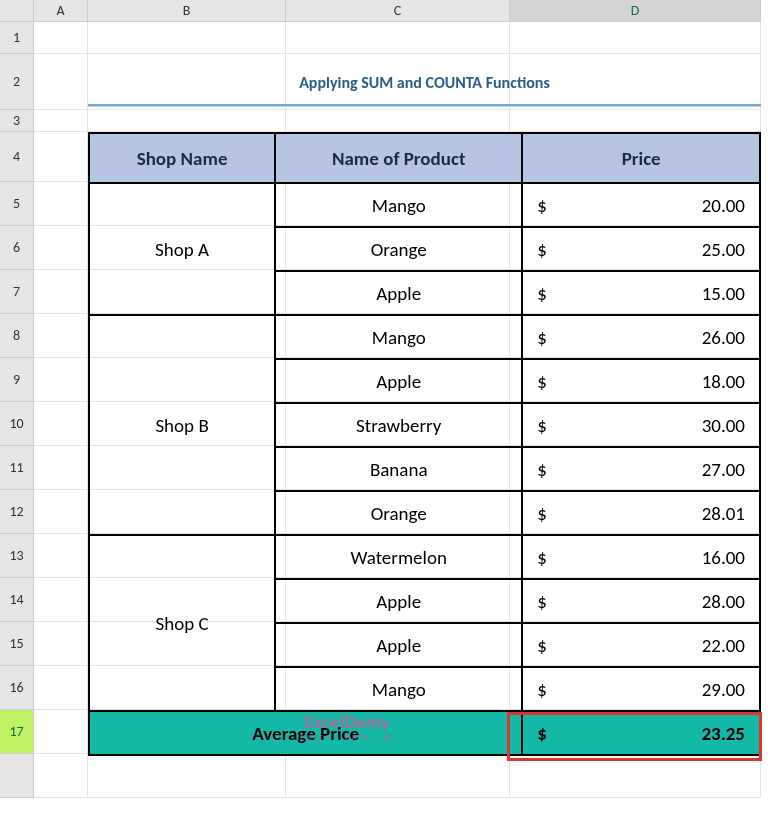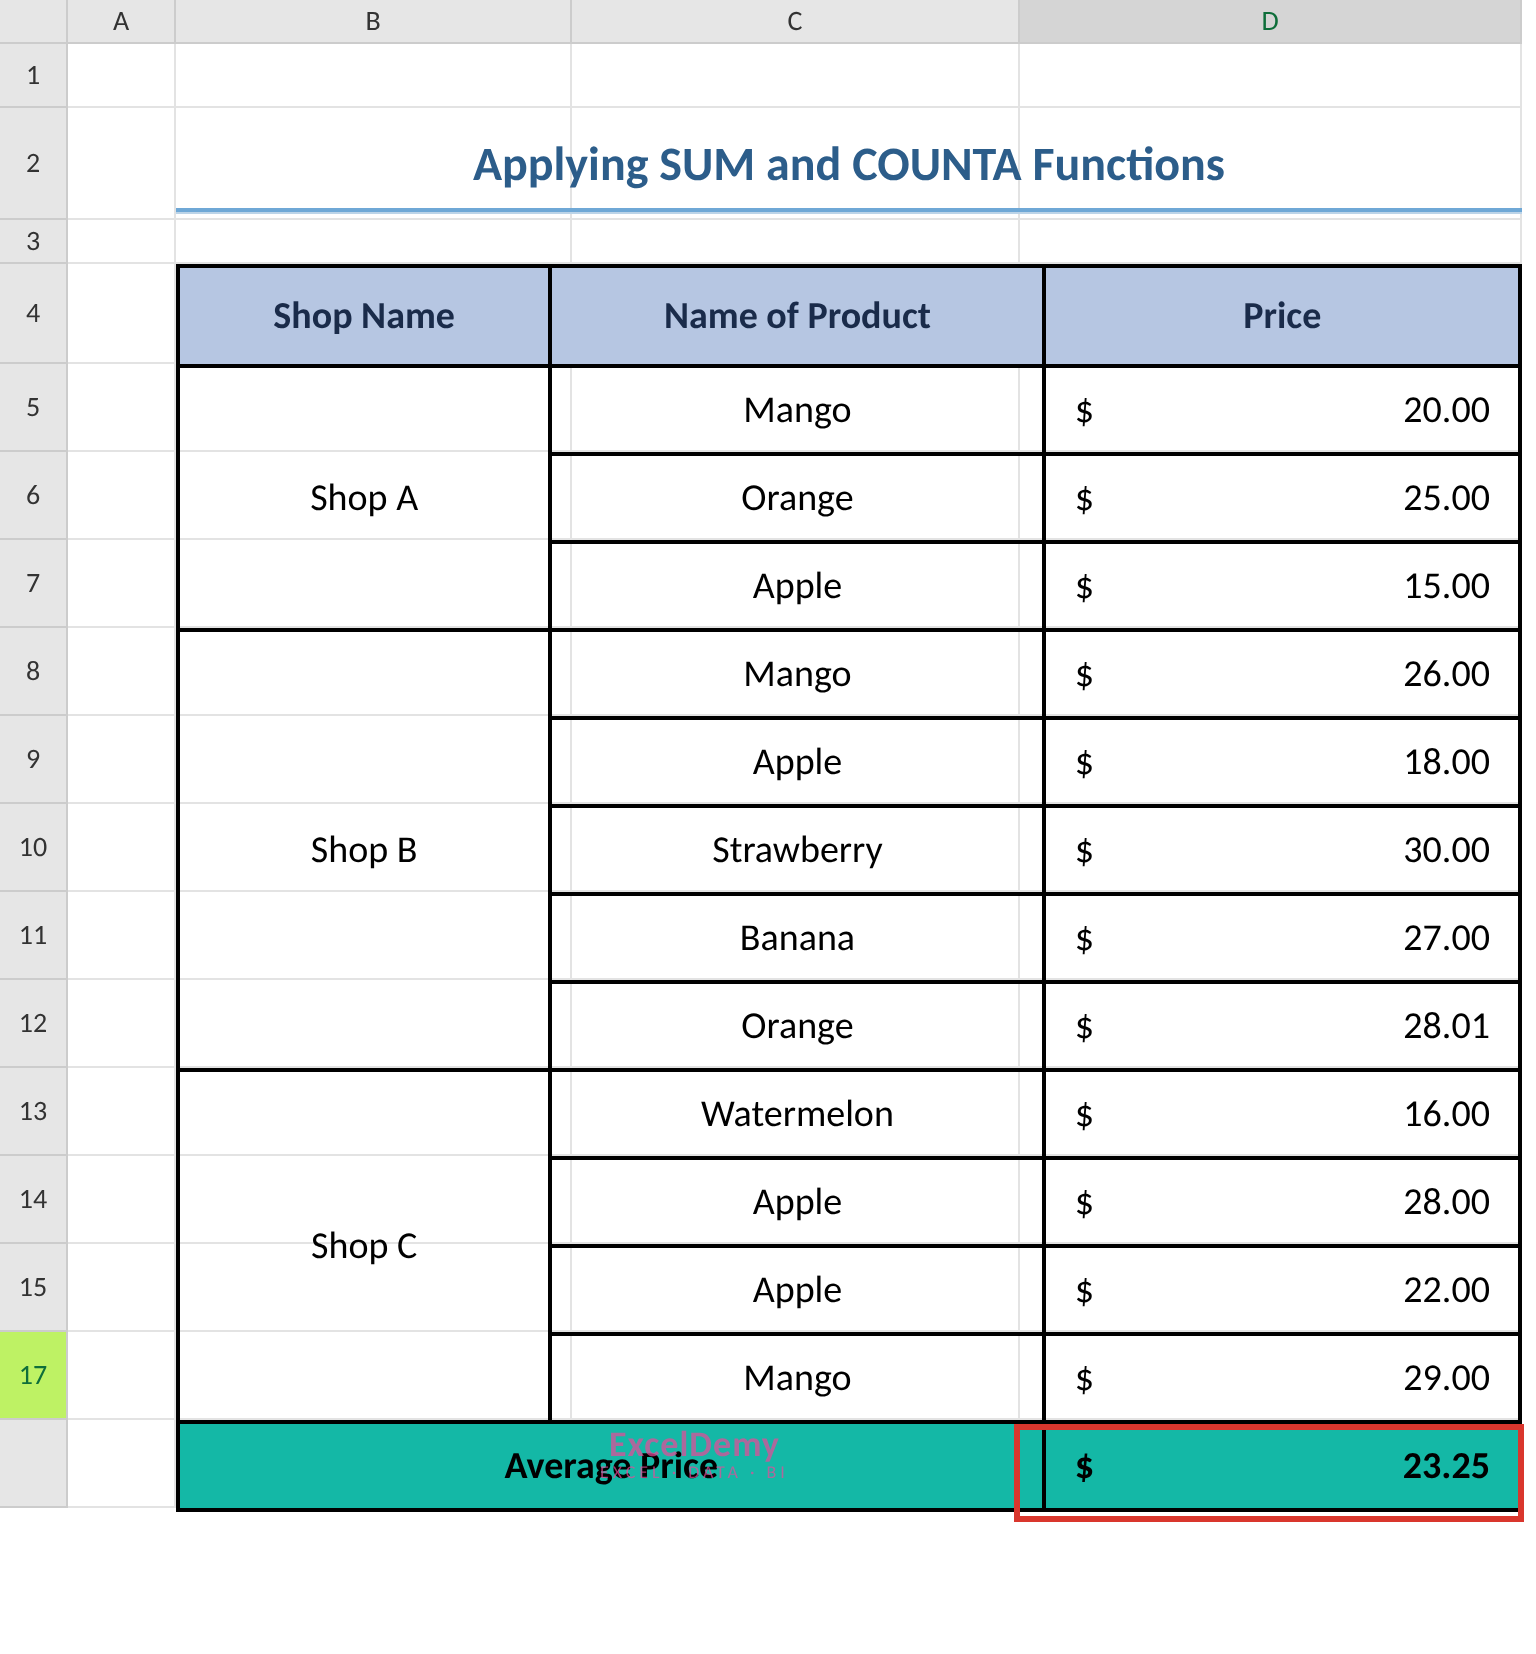--- a/index.html
+++ b/index.html
@@ -87,21 +87,21 @@
 
   .title-area {
     position: absolute;
     left: 88px;
     top: 54px;
     width: 673px;
     height: 56px;
     display: flex;
     align-items: center;
     justify-content: center;
-    font-size: 24px;
+    font-size: 16px;
     font-weight: 700;
     color: #2c5d8a;
   }
   .title-underline {
     position: absolute;
     left: 88px;
     top: 104px;
     width: 673px;
     height: 0;
     border-top: 2px solid #6fa8d6;
@@ -294,20 +294,27 @@
       </div>
     <div class="row">
         <div class="row-h">14</div>
         <div class="cell colA"></div>
         <div class="cell colB"></div>
         <div class="cell colC"></div>
         <div class="cell colD"></div>
       </div>
     <div class="row">
         <div class="row-h">15</div>
+        <div class="cell colA"></div>
+        <div class="cell colB"></div>
+        <div class="cell colC"></div>
+        <div class="cell colD"></div>
+      </div>
+    <div class="row">
+        <div class="row-h">16</div>
         <div class="cell colA"></div>
         <div class="cell colB"></div>
         <div class="cell colC"></div>
         <div class="cell colD"></div>
       </div>
     <div class="row">
         <div class="row-h selected">17</div>
         <div class="cell colA"></div>
         <div class="cell colB"></div>
         <div class="cell colC"></div>

